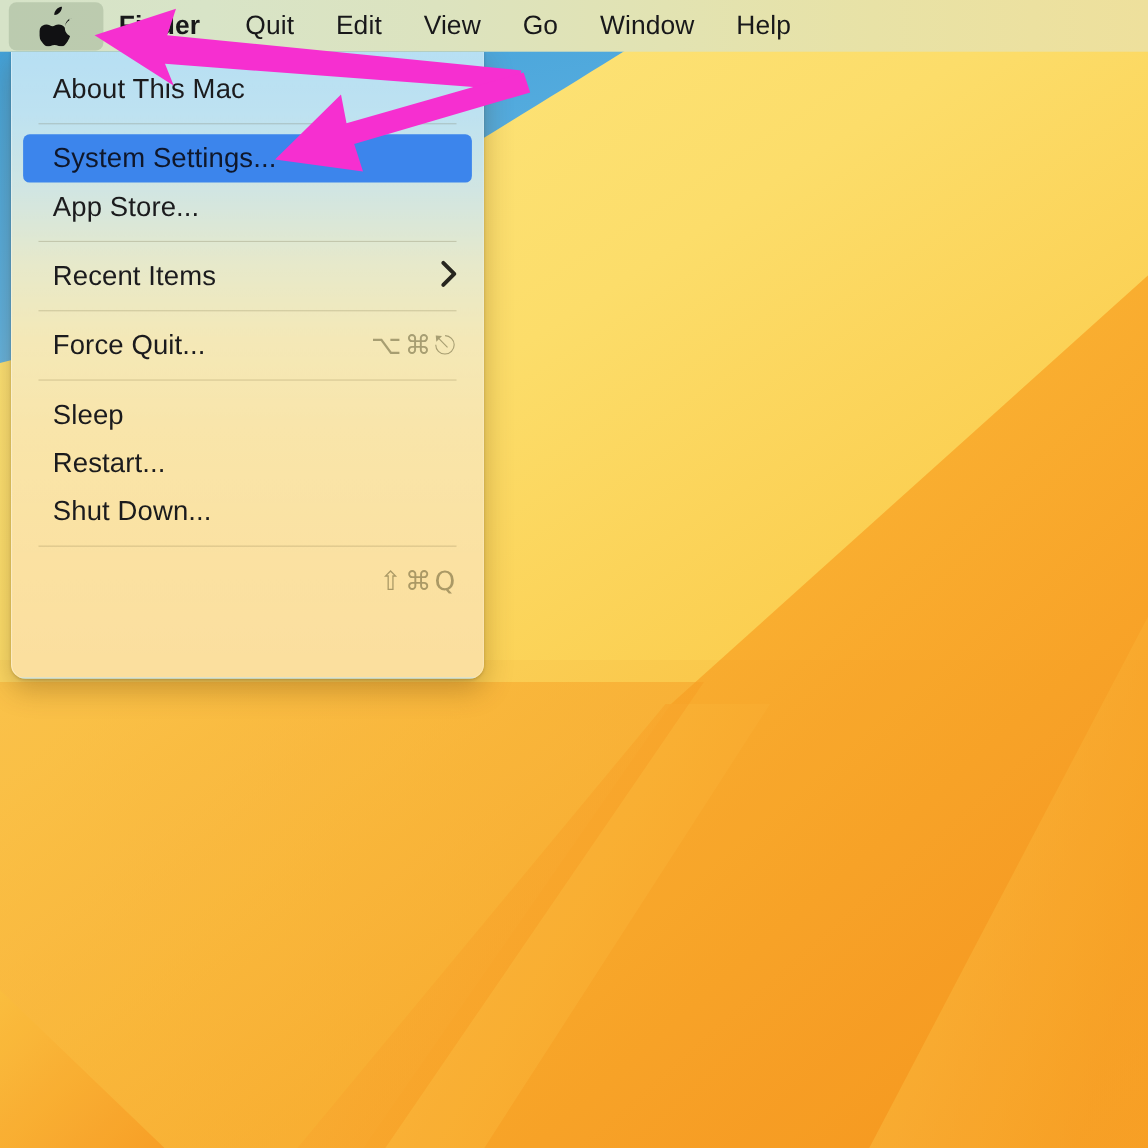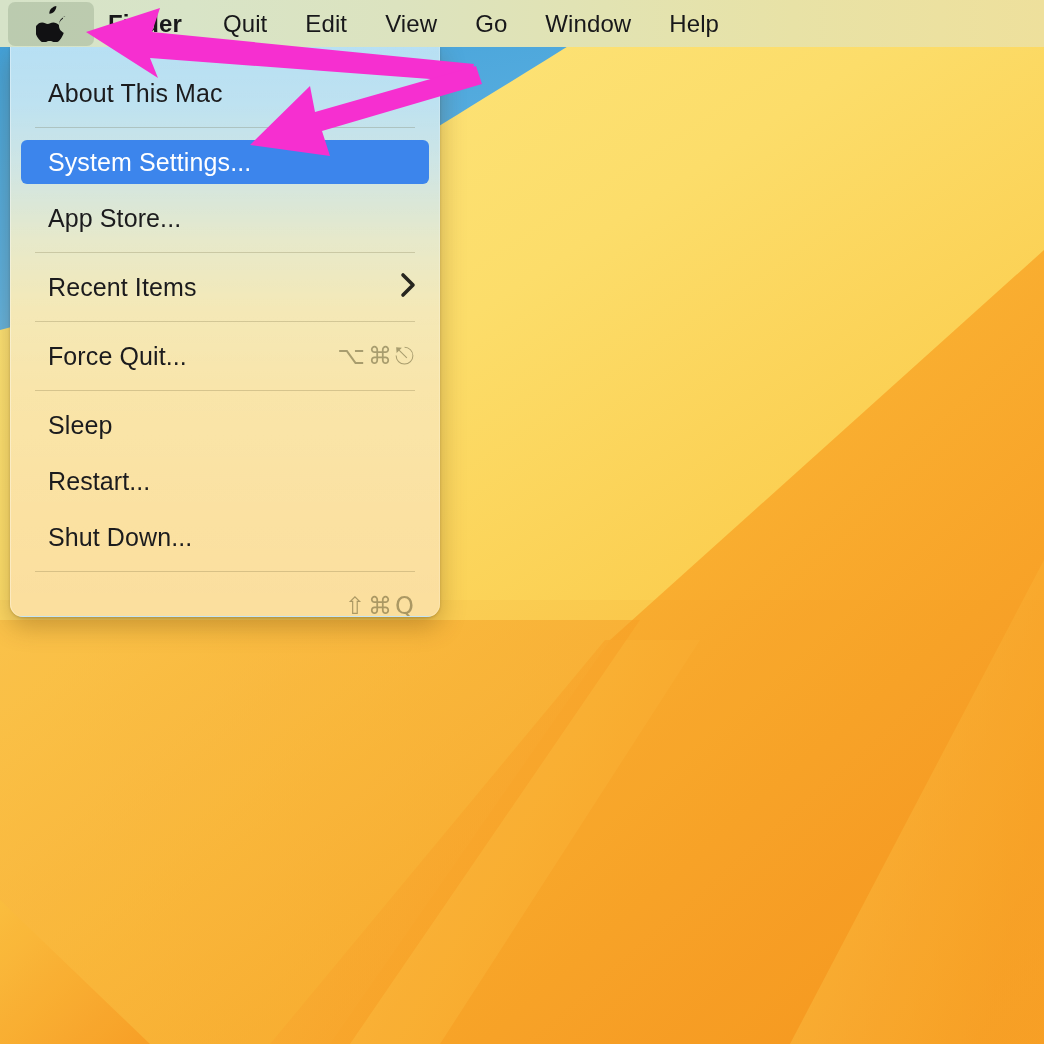--- a/index.html
+++ b/index.html
@@ -101,21 +101,21 @@
     border-left: 1px solid rgba(255,255,255,0.35);
     border-right: 1px solid rgba(255,255,255,0.18);
     border-bottom: 1px solid rgba(255,255,255,0.18);
   }
 
   .menu-item {
     position: relative;
     height: 44px;
     display: flex;
     align-items: center;
-    margin: 12px 10px;
+    margin: 0 10px;
     padding: 0 12px 0 27px;
     border-radius: 6px;
     box-sizing: border-box;
     cursor: default;
   }
   .menu-item .label {
     font-size: 25px;
     color: #1b1b1d;
     white-space: nowrap;
     letter-spacing: 0.1px;
@@ -131,21 +131,21 @@
   .menu-item .chevron {
     margin-left: auto;
     font-size: 26px;
     font-weight: bold;
     color: #2b2b25;
     line-height: 1;
   }
   .menu-item.selected {
     background: #3c85ec;
   }
-  .menu-item.selected .label { color: #ffffff; }
+  .menu-item.selected .label { color: #0f172a; }
 
   .menu-sep {
     height: 1px;
     margin: 9px 24px 9px 24px;
     background: rgba(90,80,40,0.22);
   }
 
   
   #annotations {
     position: absolute;

